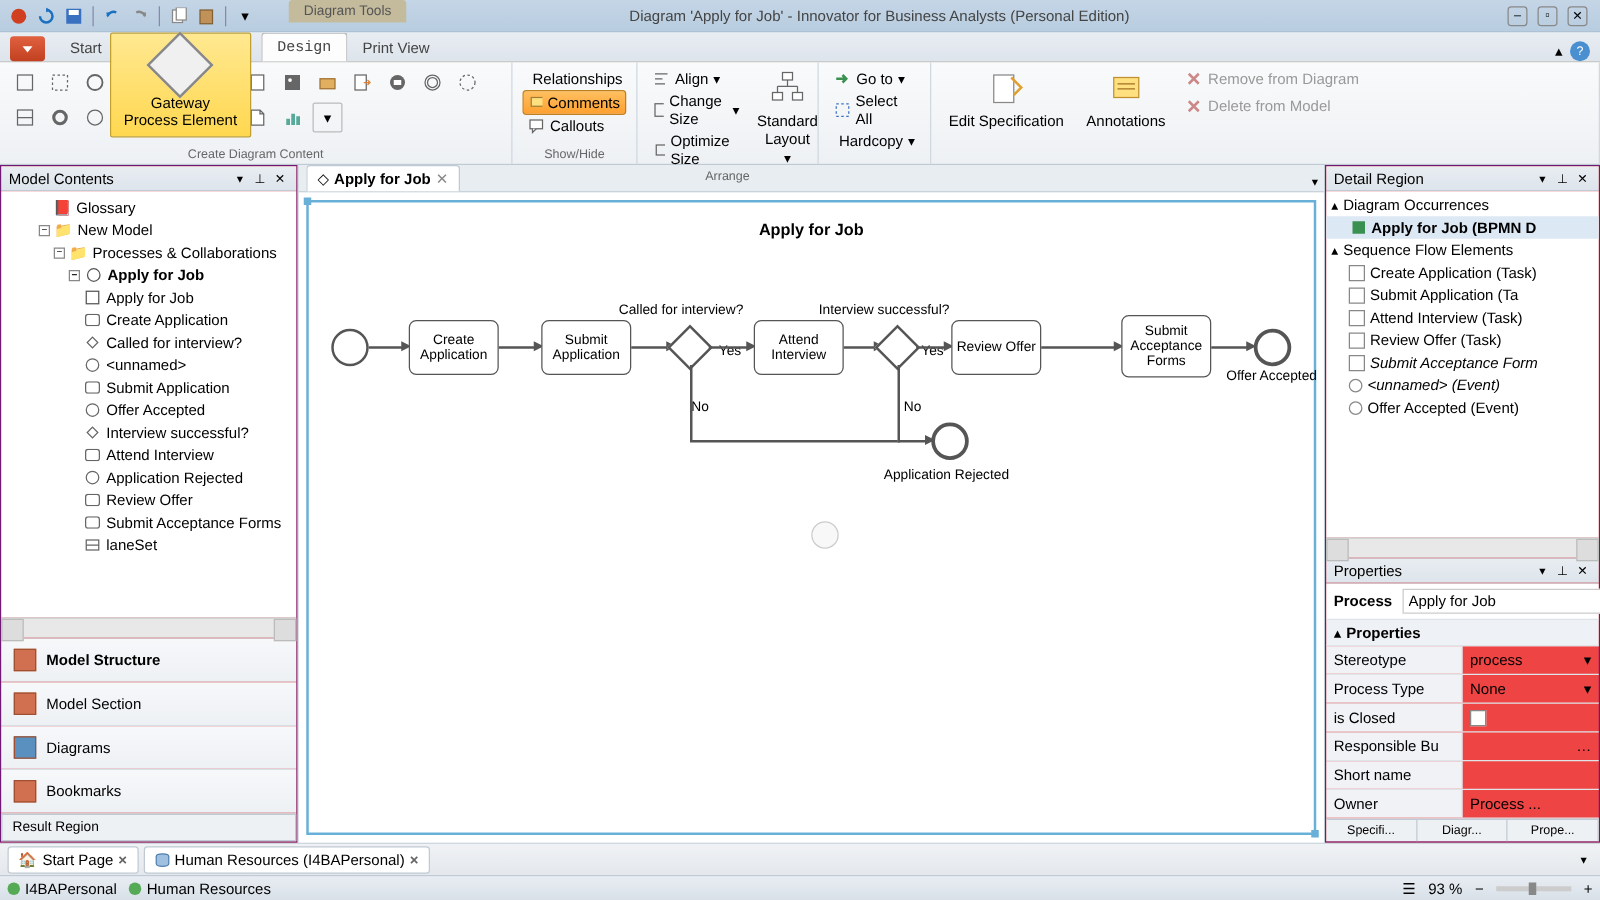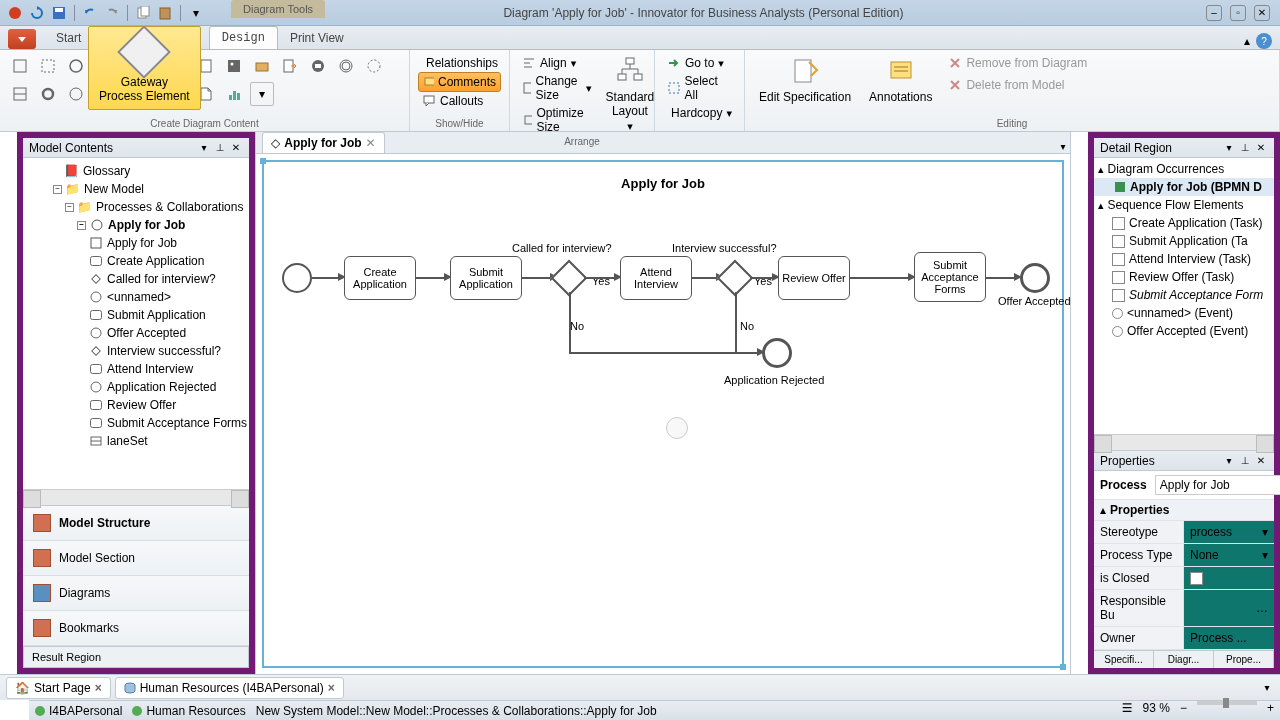--- a/index.html
+++ b/index.html
@@ -32,21 +32,21 @@
 .ribbon-item.pressed { background: linear-gradient(#ffc060, #ffa030); border: 1px solid #c08020; border-radius: 3px; }
 .ribbon-big { display: flex; flex-direction: column; align-items: center; gap: 2px; padding: 2px 6px; cursor: pointer; font-size: 11px; }
 .ribbon-big-icon { width: 32px; height: 32px; }
 .disabled { color: #999; }
 
 .tooltip { position: absolute; left: 88px; top: 26px; background: linear-gradient(#ffe890, #ffd850); border: 1px solid #c0a030; padding: 6px 10px; z-index: 100; font-size: 11px; text-align: center; border-radius: 2px; }
 .tooltip .gw-shape { width: 38px; height: 38px; margin: 0 auto 4px; transform: rotate(45deg); border: 2px solid #888; background: #f0f0f0; }
 
 .main { display: flex; height: calc(720px - 26px - 24px - 82px - 26px - 20px); }
 
-.panel { background: #0f766e; border: 6px solid #701a75; display: flex; flex-direction: column; margin-left: 17px; }
+.panel { background: #ef4444; border: 1px solid #701a75; display: flex; flex-direction: column; }
 .panel-hdr { height: 20px; background: linear-gradient(#e8edf2, #dde4eb); display: flex; align-items: center; padding: 0 6px; font-size: 11px; border-bottom: 1px solid #c0cad4; }
 .panel-hdr .spacer { flex: 1; }
 .panel-ctrl { width: 14px; height: 14px; cursor: pointer; display: flex; align-items: center; justify-content: center; margin-left: 2px; font-size: 10px; }
 
 .left-panel { width: 238px; }
 .tree { flex: 1; background: #fff; overflow: auto; padding: 4px 0; position: relative; }
 .tree-item { display: flex; align-items: center; padding: 2px 0 2px 8px; gap: 4px; cursor: pointer; white-space: nowrap; }
 .tree-item.bold { font-weight: bold; }
 .tree-toggle { width: 9px; height: 9px; border: 1px solid #888; display: flex; align-items: center; justify-content: center; font-size: 8px; line-height: 1; cursor: pointer; }
 .tree-icon { width: 14px; height: 14px; display: inline-flex; align-items: center; justify-content: center; }
@@ -74,40 +74,40 @@
 .bpmn { position: absolute; }
 .bpmn-circle { width: 30px; height: 30px; border: 2px solid #555; border-radius: 50%; background: #fff; }
 .bpmn-circle.end { border-width: 3px; }
 .bpmn-task { width: 72px; height: 44px; border: 1px solid #555; border-radius: 6px; background: #fff; display: flex; align-items: center; justify-content: center; text-align: center; font-size: 11px; padding: 2px; }
 .bpmn-gw { width: 26px; height: 26px; border: 2px solid #555; background: #fff; transform: rotate(45deg); }
 .bpmn-label { position: absolute; font-size: 11px; white-space: nowrap; }
 .bpmn-line { position: absolute; background: #555; }
 .bpmn-arrow { position: absolute; width: 0; height: 0; }
 .bpmn-arrow.right { border-top: 4px solid transparent; border-bottom: 4px solid transparent; border-left: 8px solid #555; }
 
-.right-panel { width: 192px; }
+.right-panel { width: 220px; }
 .detail-tree { flex: 1; background: #fff; overflow: auto; padding: 2px 0; }
 .detail-item { display: flex; align-items: center; padding: 2px 4px; gap: 4px; font-size: 11px; white-space: nowrap; }
 .detail-item.hdr { font-weight: normal; }
 .detail-item.sel { background: #dde8f5; }
 .props-panel { border-top: 1px solid #c0cad4; }
 .prop-row { display: flex; border-bottom: 1px solid #e0e4e8; font-size: 11px; }
 .prop-name { width: 50%; padding: 4px 6px; background: #f0f2f5; border-right: 1px solid #e0e4e8; }
 .prop-val { width: 50%; padding: 4px 6px; display: flex; align-items: center; }
 .prop-head { display: flex; align-items: center; padding: 4px 6px; background: #fff; border-bottom: 1px solid #e0e4e8; }
 .prop-head-label { font-weight: bold; }
 .prop-head-input { flex: 1; margin-left: 8px; border: 1px solid #ccc; padding: 2px 4px; }
 .prop-tabs { display: flex; border-top: 1px solid #c0cad4; background: #eef1f4; }
 .prop-tab { flex: 1; padding: 3px 2px; font-size: 10px; border-right: 1px solid #c0cad4; text-align: center; cursor: pointer; overflow: hidden; white-space: nowrap; }
 
 .bottom-tabs { height: 26px; background: linear-gradient(#f0f2f5, #e4e8ec); display: flex; align-items: center; padding: 0 6px; border-top: 1px solid #c0cad4; }
 .btab { background: #fff; border: 1px solid #c0cad4; padding: 3px 8px; display: flex; align-items: center; gap: 4px; font-size: 11px; border-radius: 3px; margin-right: 4px; }
 .btab .close { cursor: pointer; color: #666; font-weight: bold; }
 
-.statusbar { height: 20px; background: linear-gradient(#e8edf2, #d8e0e8); display: flex; padding: 0 6px; font-size: 11px; border-top: 1px solid #c0cad4; gap: 10px; margin-left: 29px; }
+.statusbar { height: 20px; background: linear-gradient(#e8edf2, #d8e0e8); display: flex; align-items: center; padding: 0 6px; font-size: 11px; border-top: 1px solid #c0cad4; gap: 10px; }
 .status-item { display: flex; align-items: center; gap: 4px; }
 .status-dot { width: 10px; height: 10px; border-radius: 50%; background: #5a5; }
 .statusbar .spacer { flex: 1; }
 
 svg { display: block; }
 .chk { width: 13px; height: 13px; border: 1px solid #888; background: #fff; }
 .rad { width: 11px; height: 11px; border: 1px solid #888; border-radius: 50%; background: #fff; }
 </style>
 </head>
 <body>
@@ -396,21 +396,20 @@
             <span>Remove from Diagram</span>
           </div>
         <div class="ribbon-item disabled">
             <svg width="14" height="14">
               <path d="M3 3 L11 11 M11 3 L3 11" stroke="#c88" stroke-width="2"></path>
             </svg>
             <span>Delete from Model</span>
           </div>
       </div>
     </div>
-    <div class="ribbon-group-label">Editing</div>
   </div>
 </div>
 
 <div class="main">
 
   <div class="panel left-panel">
     <div class="panel-hdr">
       <span>Model Contents</span>
       <span class="spacer"></span>
       <span class="panel-ctrl">▾</span>
@@ -677,21 +676,21 @@
           <span>Attend Interview (Task)</span>
         </div>
       <div class="detail-item" style="padding-left:18px;">
           <span class="chk"></span>
           <span>Review Offer (Task)</span>
         </div>
       <div class="detail-item" style="padding-left:18px;font-style:italic;">
           <span class="chk"></span>
           <span>Submit Acceptance Form</span>
         </div>
-      <div class="detail-item" style="padding-left:18px;">
+      <div class="detail-item" style="padding-left:18px;font-style:italic;">
           <span class="rad"></span>
           <span>&lt;unnamed&gt; (Event)</span>
         </div>
       <div class="detail-item" style="padding-left:18px;">
           <span class="rad"></span>
           <span>Offer Accepted (Event)</span>
         </div>
     </div>
     <div class="hscroll-stub"></div>
 
@@ -732,20 +731,26 @@
           </div>
         </div>
       <div class="prop-row">
           <div class="prop-name">Responsible Bu</div>
           <div class="prop-val">
             <span></span>
             <span style="margin-left:auto;">…</span>
           </div>
         </div>
       <div class="prop-row">
+          <div class="prop-name">Short name</div>
+          <div class="prop-val">
+            <span></span>
+          </div>
+        </div>
+      <div class="prop-row">
           <div class="prop-name">Owner</div>
           <div class="prop-val">
             <span>Process  ...</span>
           </div>
         </div>
       <div class="prop-tabs">
         <div class="prop-tab">Specifi...</div>
         <div class="prop-tab">Diagr...</div>
         <div class="prop-tab">Prope...</div>
       </div>
@@ -774,23 +779,20 @@
 </div>
 
 <div class="statusbar">
   <div class="status-item">
       <span class="status-dot"></span>
       <span>I4BAPersonal</span>
     </div>
   <div class="status-item">
       <span class="status-dot"></span>
       <span>Human Resources</span>
-    </div>
-  <div class="status-item">
-      <span>New System Model::New Model::Processes &amp; Collaborations::Apply for Job</span>
     </div>
   <span class="spacer"></span>
   <span>☰</span>
   <span>93 %</span>
   <span>−</span>
   <div style="width:60px; height:4px; background:#ccc; position:relative;">
       <div style="position:absolute; left:26px; top:-3px; width:6px; height:10px; background:#888;"></div>
     </div>
   <span>+</span>
 </div>

